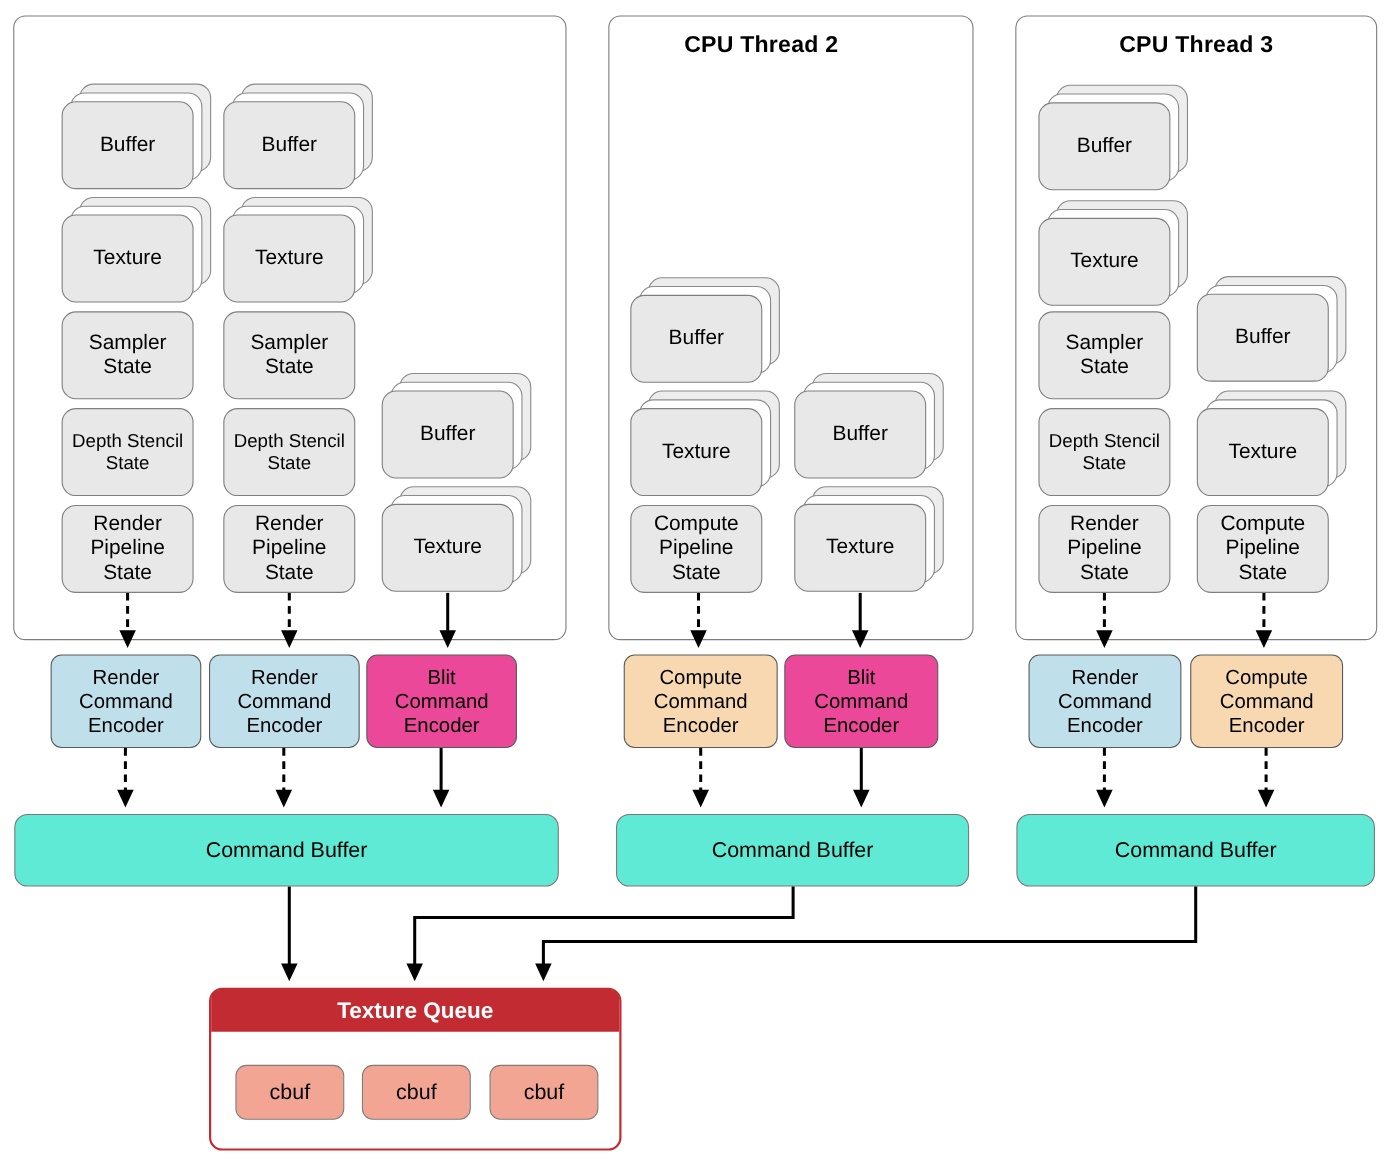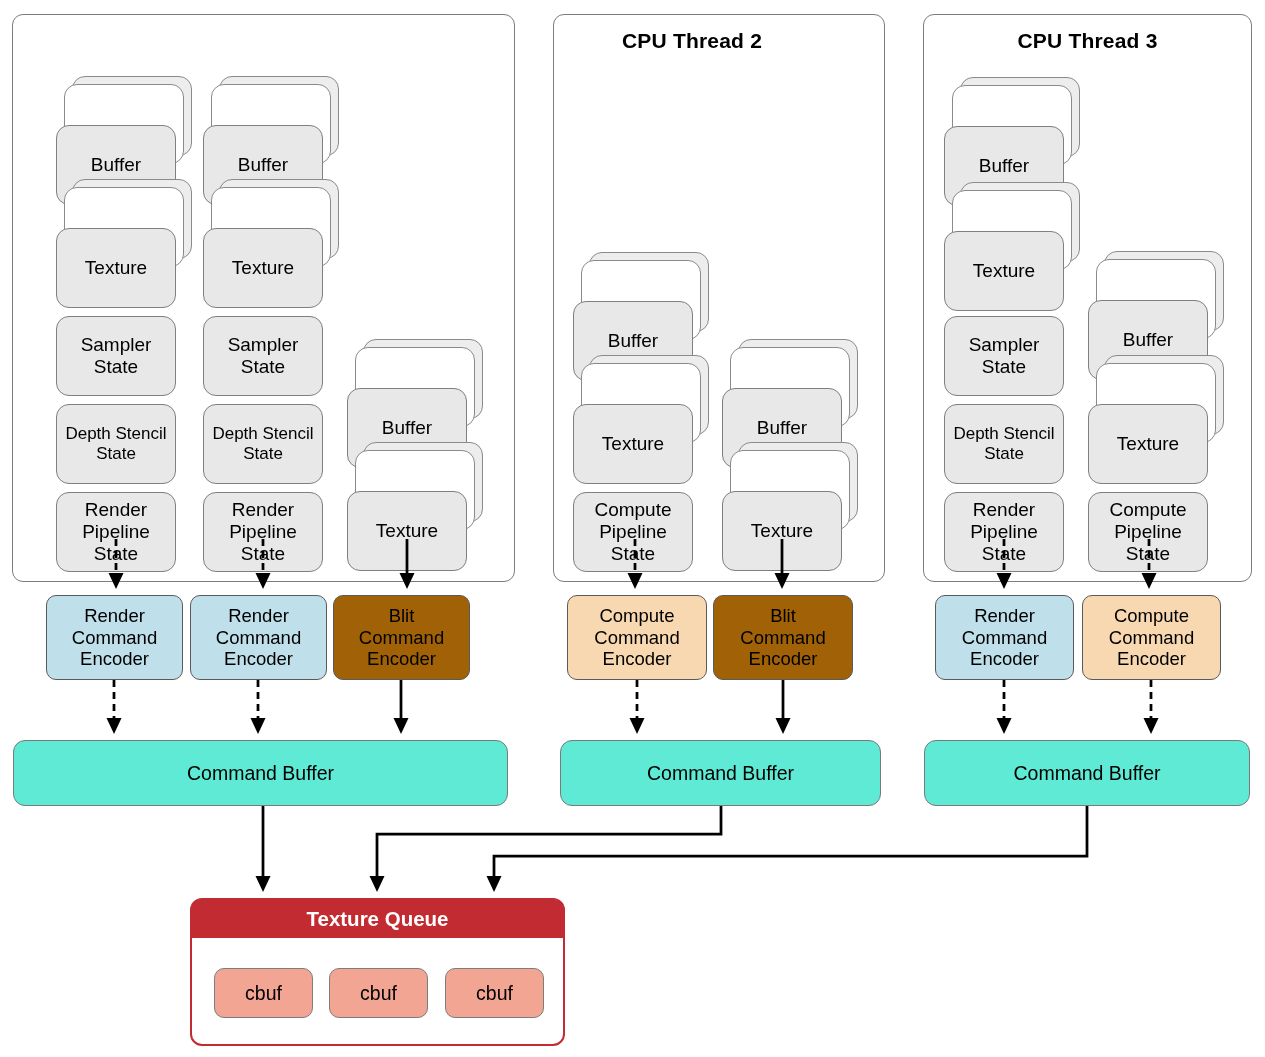--- a/index.html
+++ b/index.html
@@ -30,37 +30,36 @@
     justify-content: center;
     text-align: center;
     white-space: pre-line;
     line-height: 1.17;
   }
   .card {
     background: #e8e8e8;
     border: 1.5px solid #7f7f7f;
     border-radius: 13px;
     font-size: 19px;
-    margin-top: 33px;
   }
   .card.small { font-size: 17px; }
   .stack-layer {
     background: #ffffff;
     border: 1.5px solid #8a8a8a;
     border-radius: 13px;
   }
   .stack-layer.back { background: #ededed; }
   .encoder {
     border: 1.5px solid #5a5a5a;
     border-radius: 10px;
     font-size: 18.5px;
   }
   .encoder.render  { background: #bfe0eb; }
   .encoder.compute { background: #f8d8b0; }
-  .encoder.blit    { background: #a16207; }
+  .encoder.blit    { background: #ec4899; }
   .cbuffer {
     background: #5eead4;
     border: 1.5px solid #7a7a7a;
     border-radius: 12px;
     font-size: 19.5px;
   }
   .queue {
     background: #ffffff;
     border: 2.5px solid #c22b31;
     border-radius: 12px;

